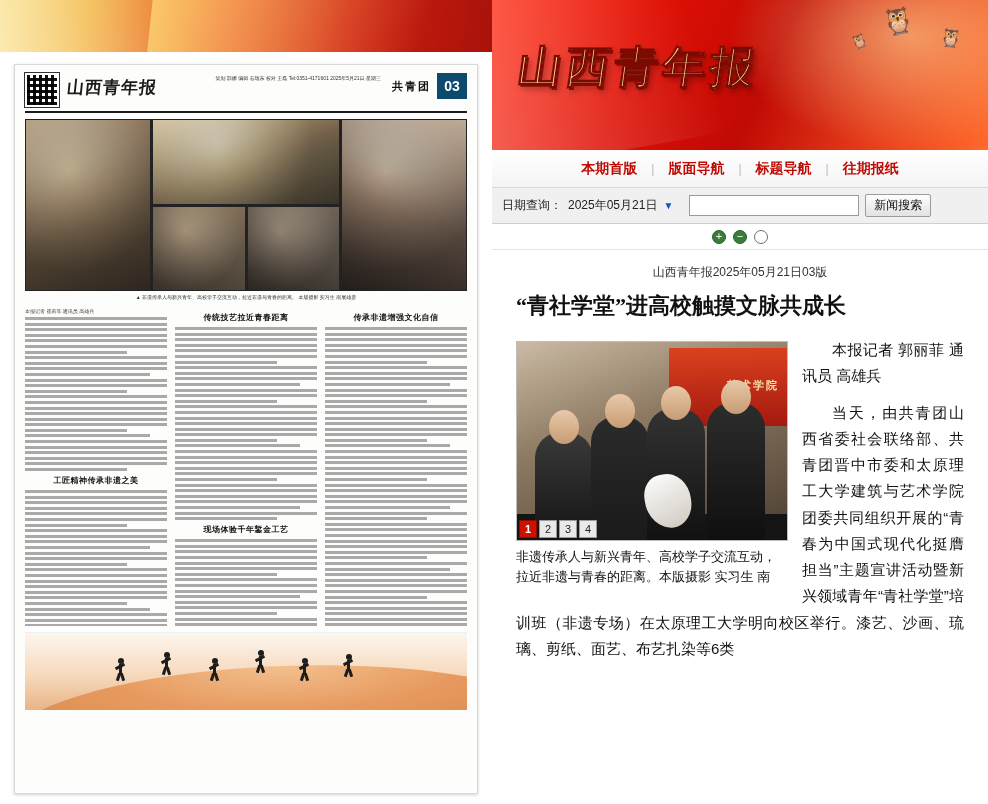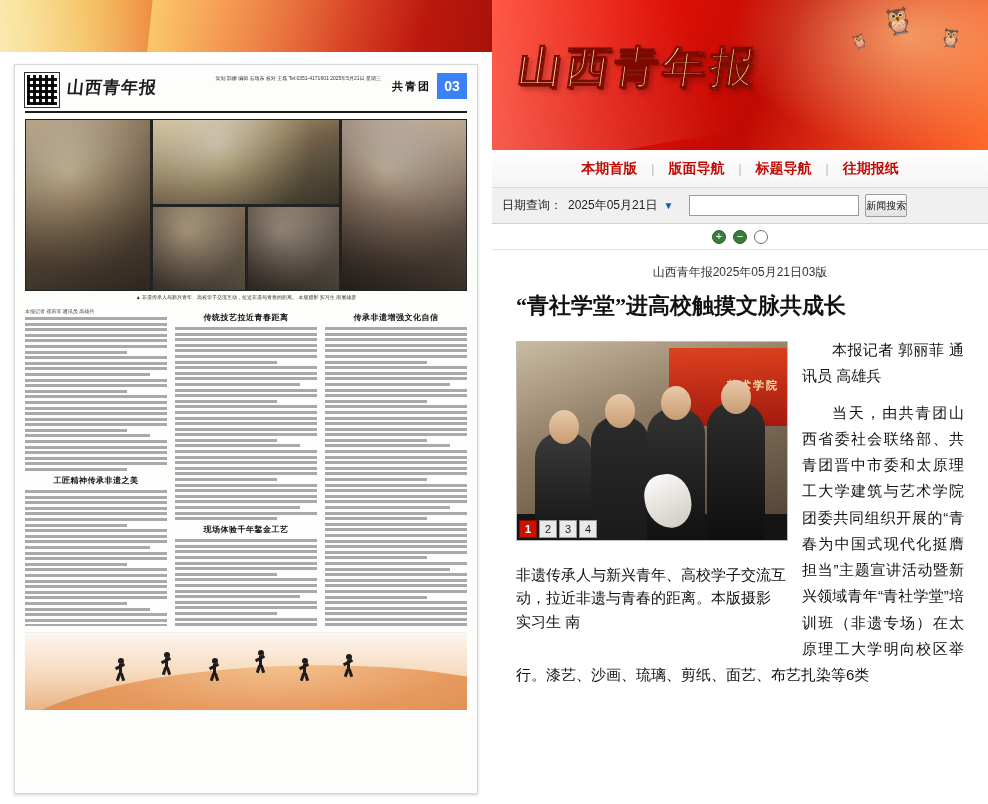--- a/index.html
+++ b/index.html
@@ -57,21 +57,21 @@
   .ph-meta {
     position: absolute; right: 86px; top: 2px; text-align: right;
     font-size: 5px; color: #333; line-height: 1.5;
   }
   .ph-section {
     position: absolute; right: 36px; top: 6px;
     font-size: 11px; font-weight: 700; color: #111; letter-spacing: 2px;
   }
   .ph-pagenum {
     position: absolute; right: 0; top: 0; width: 30px; height: 26px;
-    background: #3b82f6; color: #fff; font-size: 14px; font-weight: 700;
+    background: #0c4a6e; color: #fff; font-size: 14px; font-weight: 700;
     display: flex; align-items: center; justify-content: center;
   }
   .photo-grid {
     margin: 6px 10px 0 10px; height: 172px;
     display: grid; grid-template-columns: 1.35fr 1fr 1fr 1.35fr; grid-template-rows: 1fr 1fr;
     gap: 3px; background: #222; border: 1px solid #222;
   }
   .pg-cell { background: #6d6a62; position: relative; overflow: hidden; }
   .pg-a { grid-column: 1; grid-row: 1 / span 2; background: linear-gradient(160deg,#b9a68b,#6b5a45 60%,#3d3328); }
   .pg-b { grid-column: 2 / span 2; grid-row: 1; background: linear-gradient(160deg,#d7c9a8,#8a7a5d 55%,#4b4334); }
@@ -179,21 +179,21 @@
     display: flex; align-items: center; padding: 0 10px; gap: 6px;
   }
   .sb-label { font-size: 12px; color: #222; }
   .sb-date { font-size: 12px; color: #222; }
   .sb-caret { color: #1155cc; font-size: 10px; cursor: pointer; }
   .sb-input {
     width: 170px; height: 21px; border: 1px solid #9b9b9b; background: #fff;
     font-size: 12px; padding: 0 4px; margin-left: 10px;
   }
   .sb-btn {
-    height: 23px; padding: 0 0; font-size: 10px; color: #111;
+    height: 23px; padding: 0 8px; font-size: 12px; color: #111;
     background: linear-gradient(180deg,#fefefe,#e2e2e2); border: 1px solid #9b9b9b;
     cursor: pointer; border-radius: 2px;
   }
   .toolsbar {
     height: 26px; background: #ffffff; border-bottom: 1px solid #e3e3e3;
     display: flex; align-items: center; justify-content: center; gap: 7px;
   }
   .tool-circle {
     width: 14px; height: 14px; border-radius: 50%; border: 1px solid #6f6f6f;
     display: flex; align-items: center; justify-content: center;
@@ -259,21 +259,21 @@
   .thumbs {
     position: absolute; left: 2px; bottom: 2px; display: flex; gap: 2px;
   }
   .thumb {
     width: 18px; height: 18px; background: #e9e9e9; border: 1px solid #9a9a9a;
     font-size: 11px; color: #222; display: flex; align-items: center; justify-content: center;
     cursor: pointer;
   }
   .thumb.active { background: #cc1100; border-color: #8a0d00; color: #fff; font-weight: 700; }
   .fig-cap {
-    width: 272px; font-size: 15px; color: #111; line-height: 1.55; margin-top: 22px;
+    width: 272px; font-size: 13px; color: #111; line-height: 1.55; margin-top: 6px;
   }
   .art-body p {
     margin: 0 0 10px 0; font-size: 15px; line-height: 1.75; color: #111;
     text-align: justify; text-indent: 2em;
   }
 </style>
 </head>
 <body>
 <div id="root">
 

